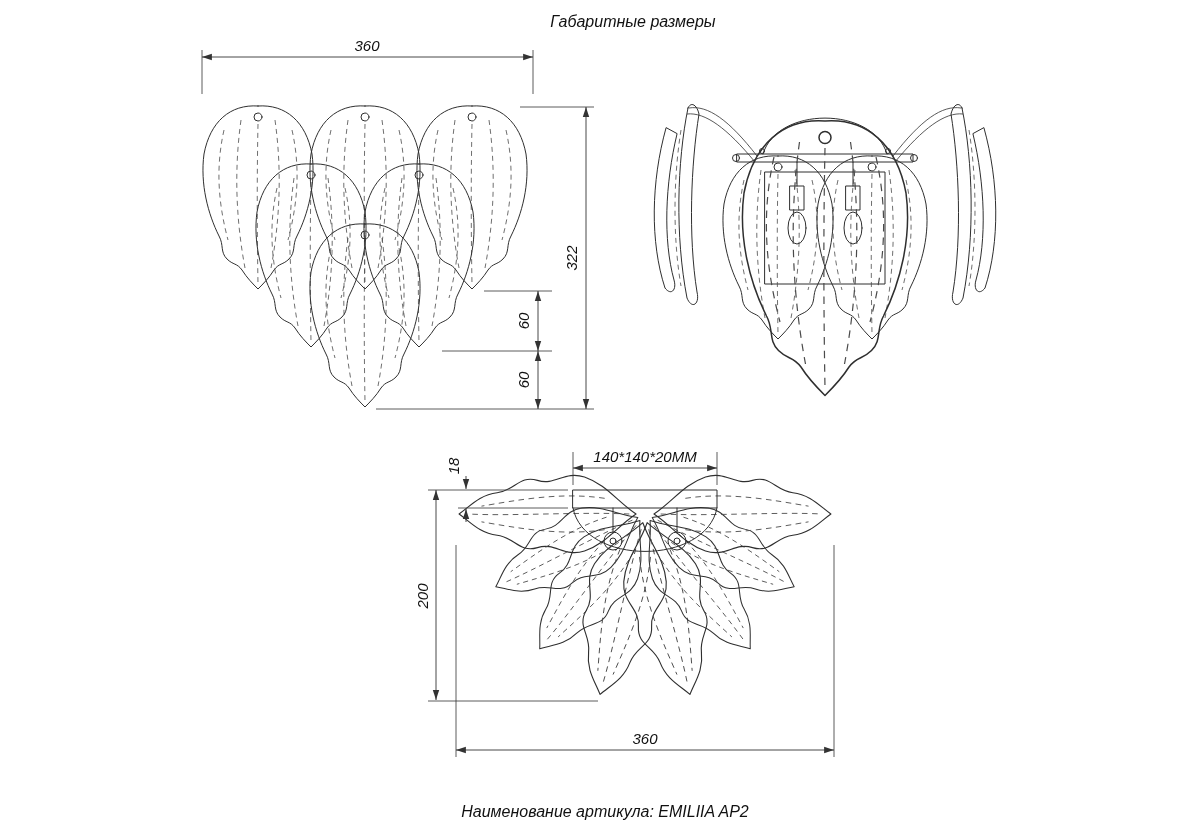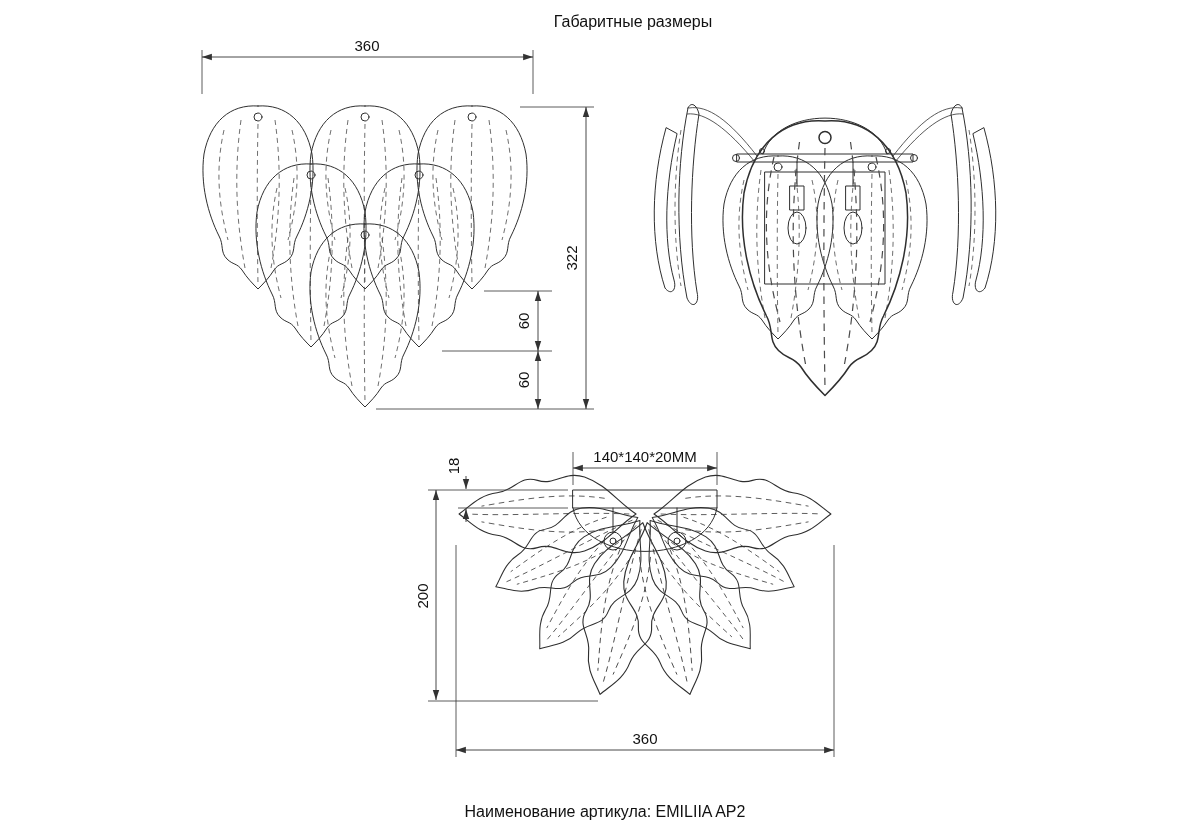--- a/index.html
+++ b/index.html
@@ -1,16 +1,16 @@
 <!DOCTYPE html>
 <html><head>
 <meta charset="utf-8">
 <style>
   html,body{margin:0;padding:0;background:#ffffff;}
-  .page{width:1200px;height:827px;position:relative;background:#fff;font-family:"Liberation Sans",sans-serif;}
+  .page{width:1200px;height:827px;position:relative;background:#fff;font-family:"Liberation Sans",sans-serif;font-style:italic;}
   svg{display:block;}
   .ln{fill:none;stroke:#2f2f2f;stroke-width:1;stroke-linecap:round;stroke-linejoin:round;}
   .thin{fill:none;stroke:#2f2f2f;stroke-width:0.8;}
   .dsh{fill:none;stroke:#4a4a4a;stroke-width:0.8;stroke-dasharray:5 4;}
   .dim{fill:none;stroke:#333;stroke-width:0.9;}
   .ext{fill:none;stroke:#333;stroke-width:0.8;}
   .lbl{fill:#111;font-family:"Liberation Sans",sans-serif;font-size:15px;}
   .ttl{fill:#111;font-family:"Liberation Sans",sans-serif;font-size:16px;}
 </style>
 </head>

